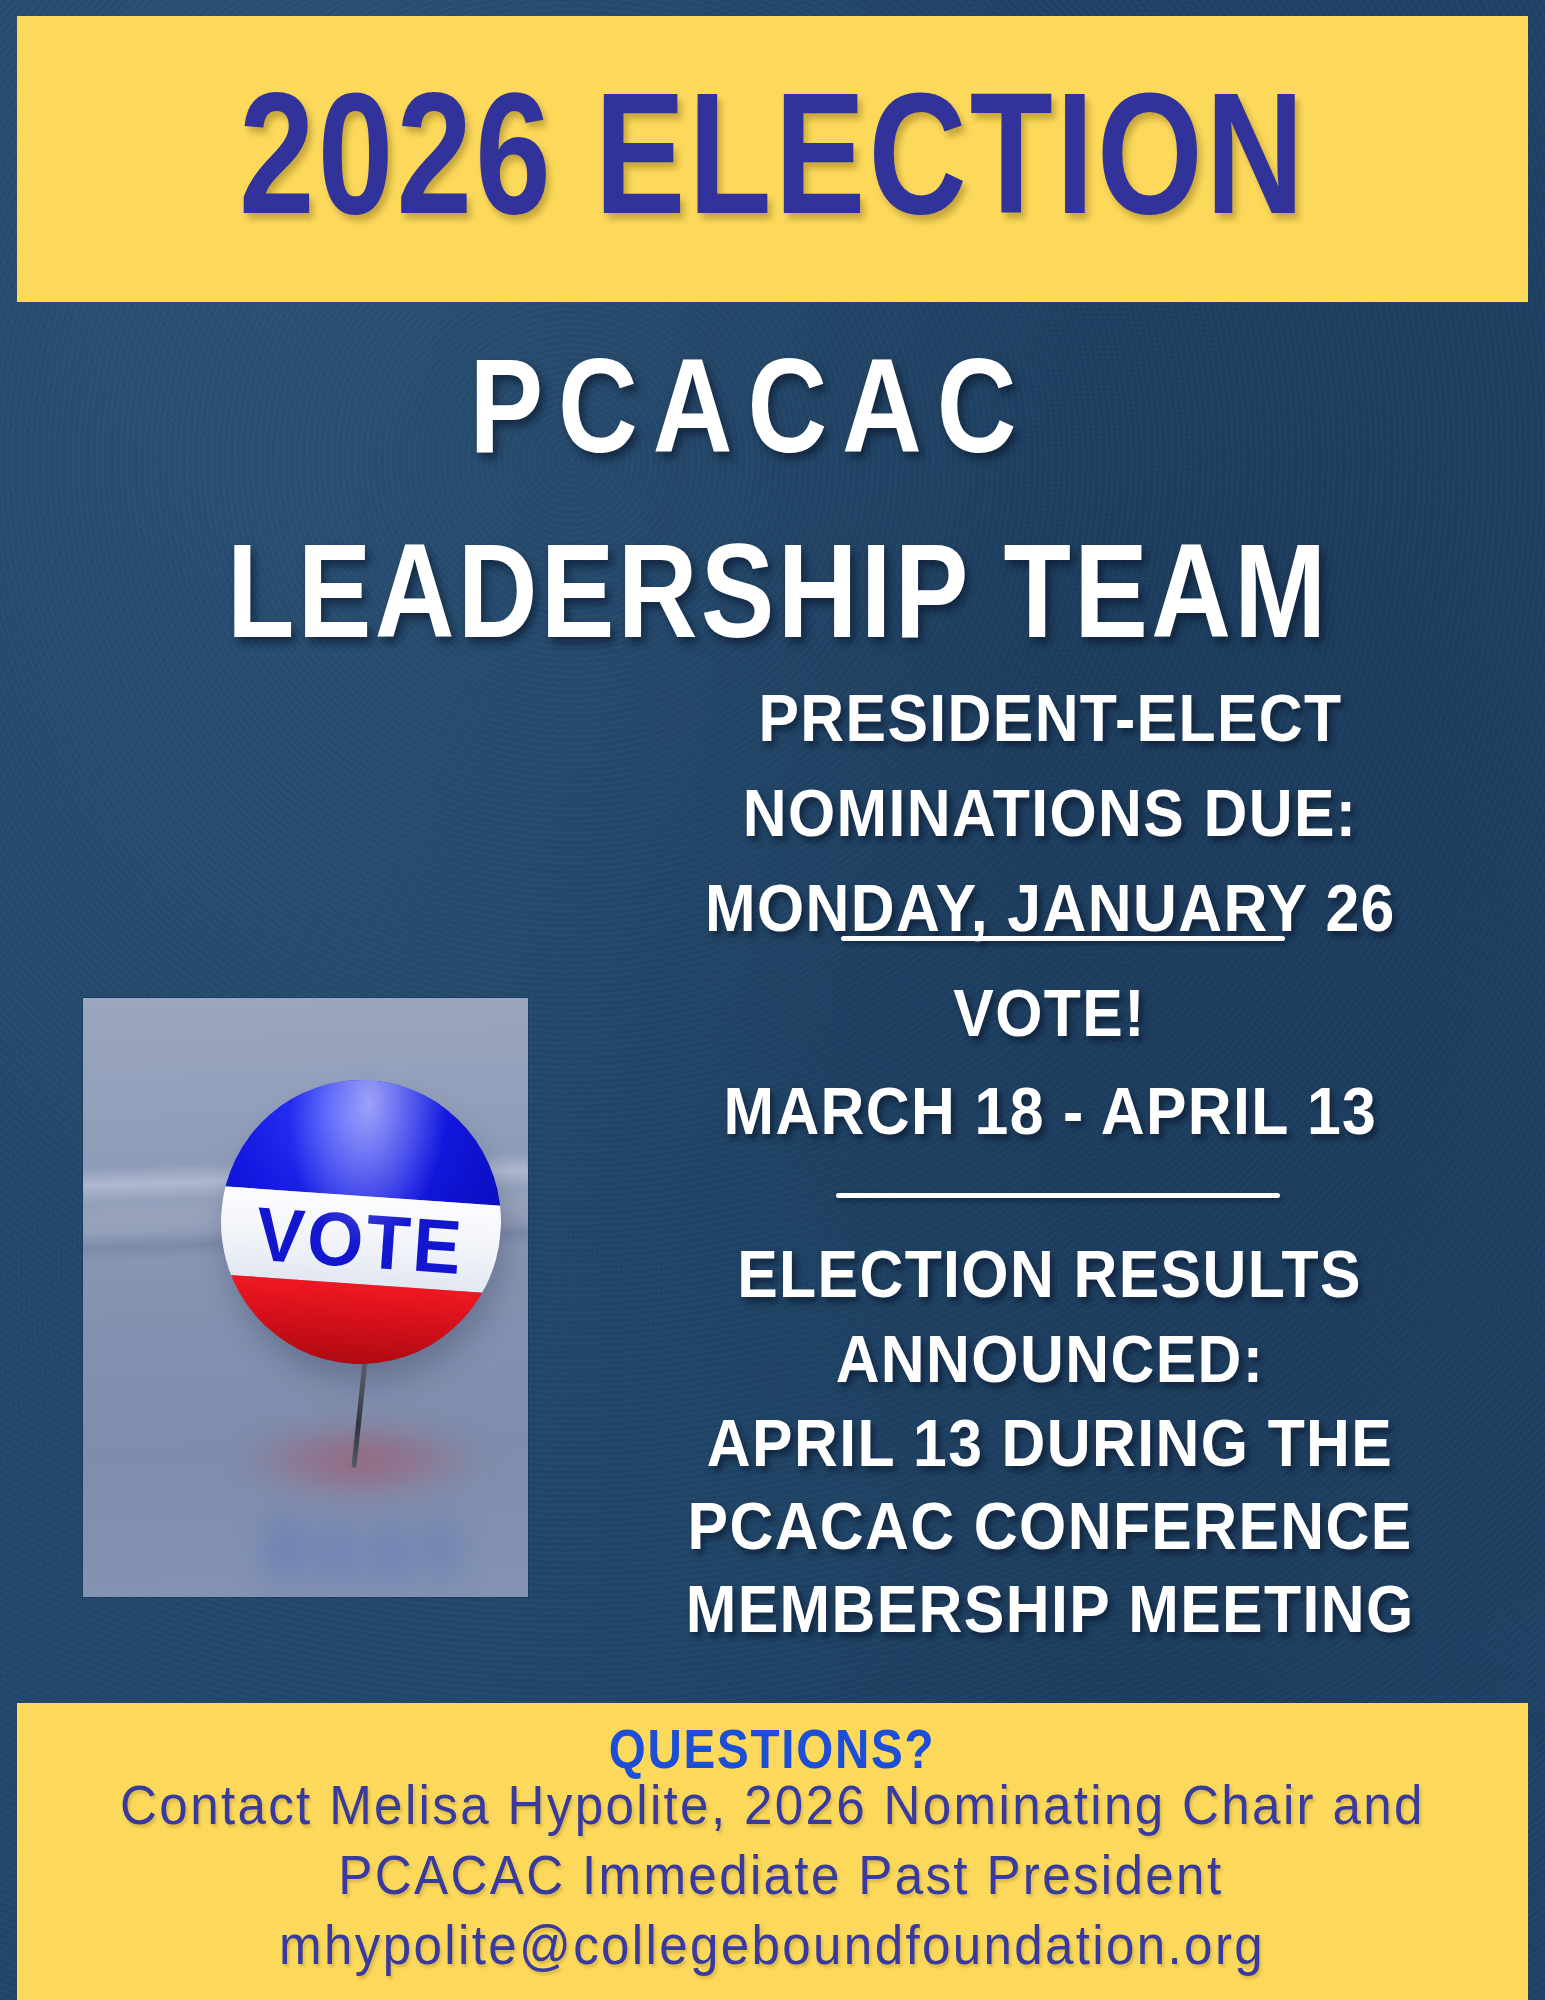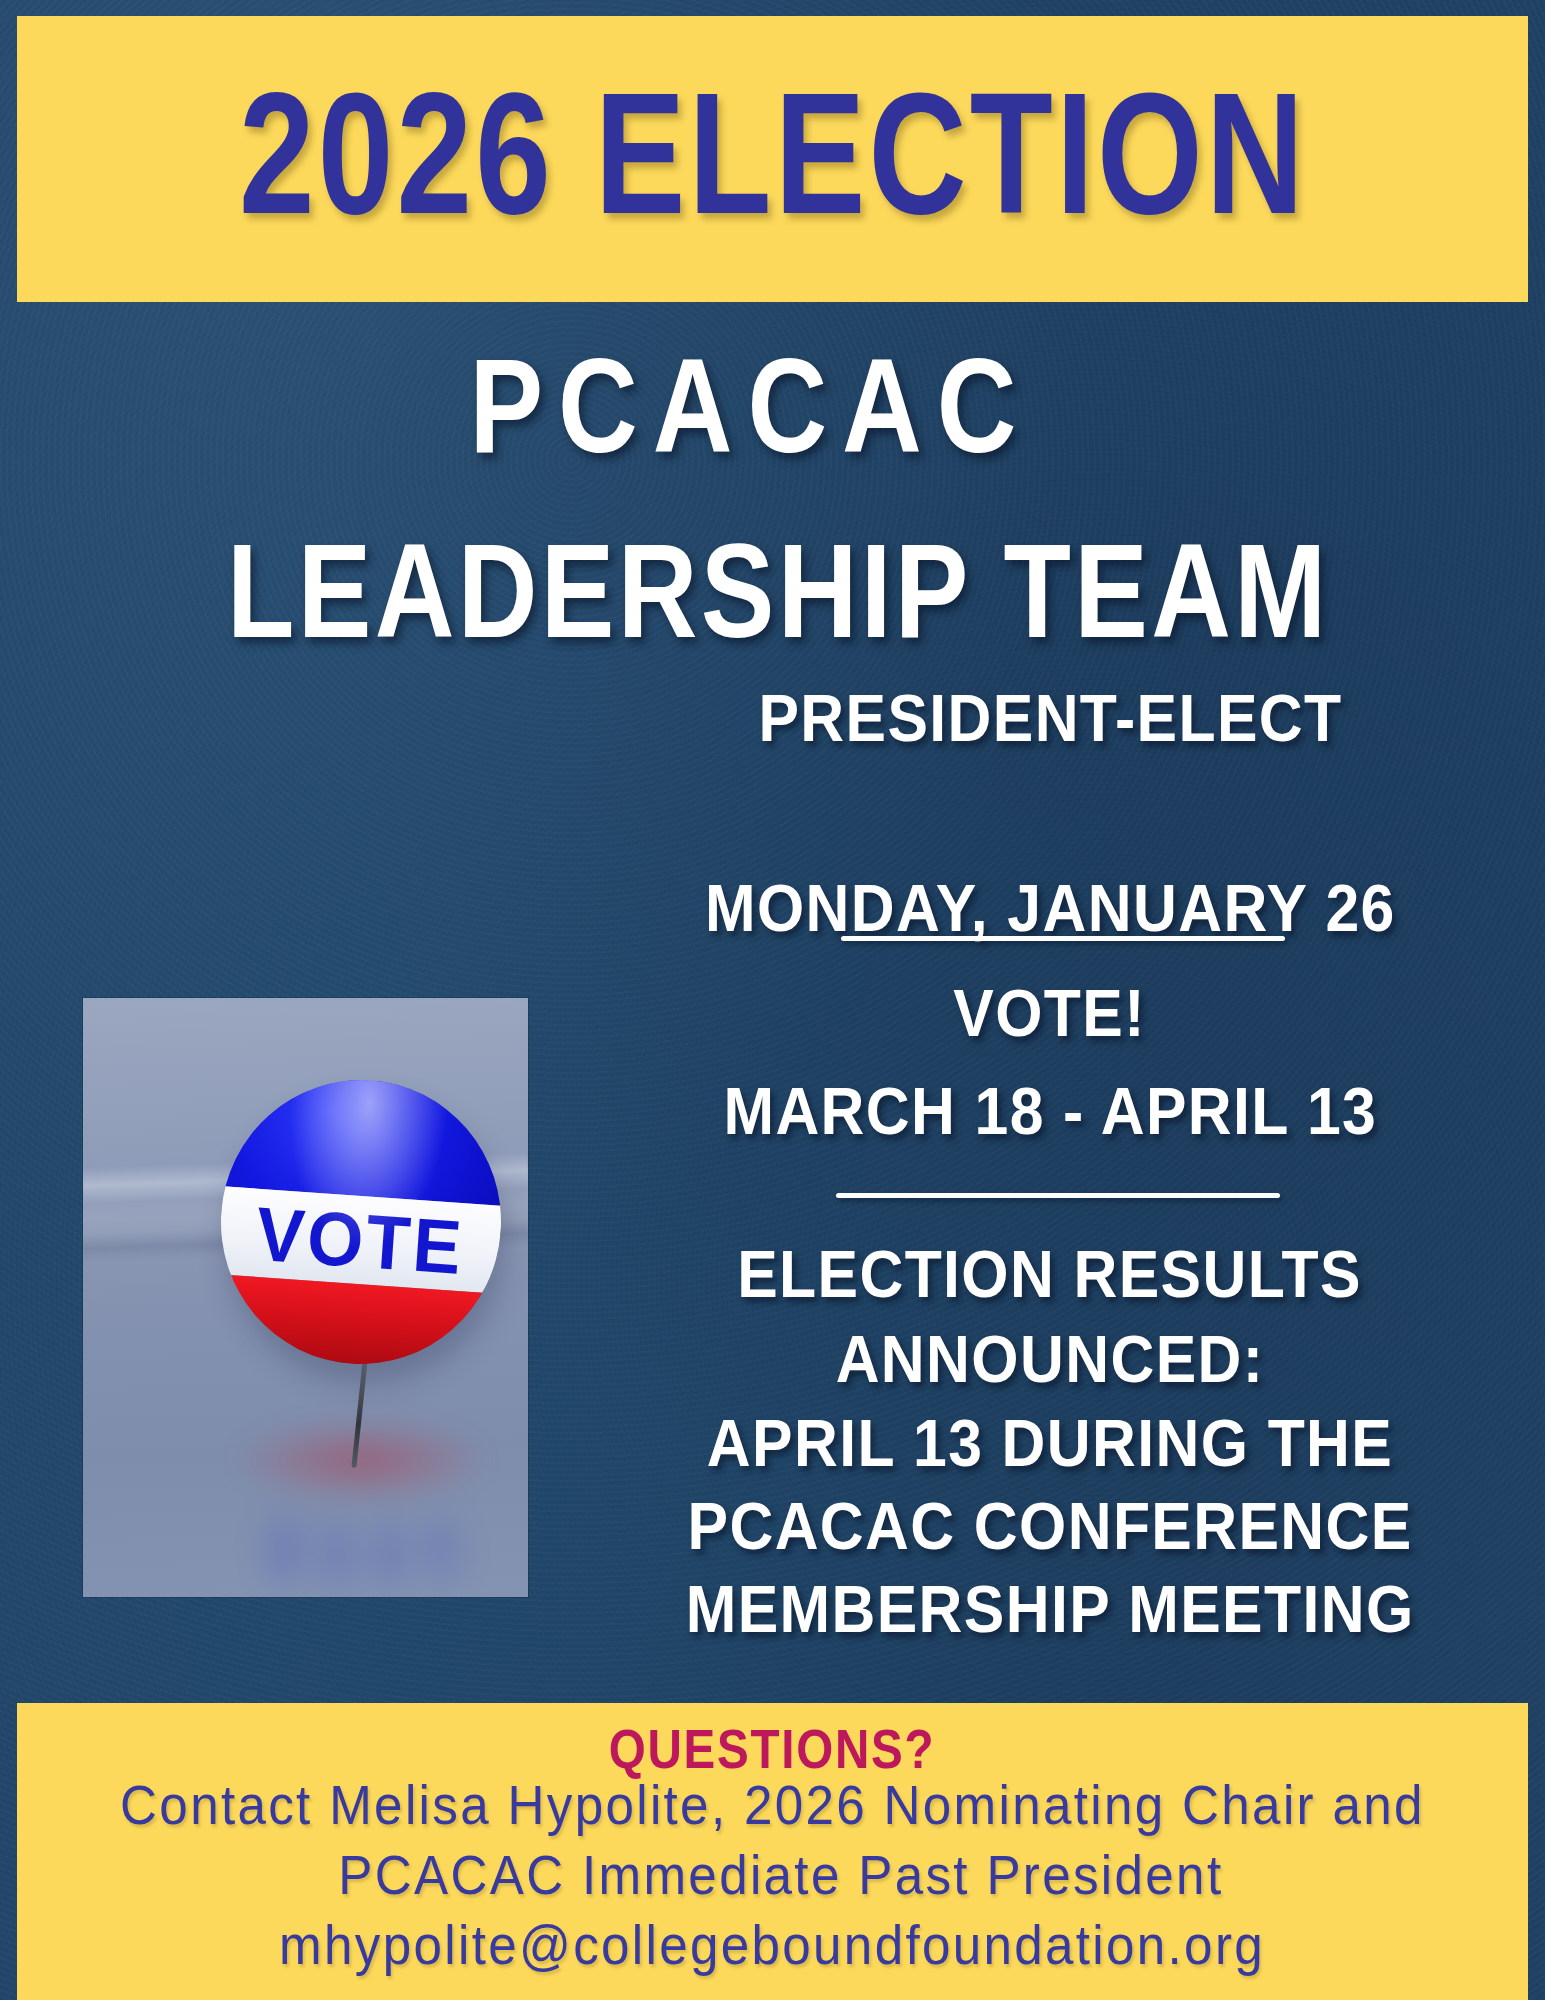--- a/index.html
+++ b/index.html
@@ -89,21 +89,21 @@
       filter:blur(14px);opacity:0.55;
       background:
         radial-gradient(ellipse 46% 34% at 52% 22%, rgba(190,40,55,0.80), transparent 70%),
         radial-gradient(ellipse 10% 38% at 33% 75%, rgba(55,70,200,0.55), transparent 80%),
         radial-gradient(ellipse 9% 40% at 46% 78%, rgba(55,70,200,0.50), transparent 80%),
         radial-gradient(ellipse 9% 40% at 59% 78%, rgba(55,70,200,0.50), transparent 80%),
         radial-gradient(ellipse 10% 36% at 72% 75%, rgba(55,70,200,0.45), transparent 80%);
   }
   
   .f-heading{position:absolute;left:0;width:100%;top:13px;text-align:center;
-      font-size:56px;font-weight:700;color:#be185d;white-space:nowrap;}
+      font-size:56px;font-weight:700;color:#1d4ed8;white-space:nowrap;}
   .f-heading .cond{display:inline-block;transform:scaleX(0.85);letter-spacing:2px;}
   .f-line{position:absolute;left:0;width:100%;text-align:center;
       font-size:55px;font-weight:400;color:#383A9F;white-space:nowrap;line-height:1;}
   .f-line .cond{display:inline-block;transform:scaleX(0.93);letter-spacing:2.5px;
       text-shadow:2px 3px 3px rgba(99,76,8,0.22);}
   .f-l1{top:75px;text-align:center;} .f-l2{top:145px;padding-left:8px;} .f-l3{top:215px;}
   
   .t685{top:685px;} .t780{top:780px;} .t875{top:875px;}
   .t980{top:980px;text-decoration:underline;} .t1078{top:1078px;}
   .t1241{top:1241px;} .t1326{top:1326px;} .t1410{top:1410px;} .t1493{top:1493px;} .t1576{top:1576px;}
@@ -119,20 +119,23 @@
 
   <div class="hw h-org">
     <span class="cond">PCACAC</span>
   </div>
   <div class="hw h-team">
     <span class="cond">LEADERSHIP TEAM</span>
   </div>
 
   <div class="rc t685">
     <span class="cond">PRESIDENT-ELECT</span>
+  </div>
+  <div class="rc t780">
+    <span class="cond">NOMINATIONS DUE:</span>
   </div>
   <div class="rc t875">
     <span class="cond">MONDAY, JANUARY 26</span>
   </div>
   <div class="rule" style="left:841px;top:936px;width:444px;"></div>
 
   <div class="rc t980">
     <span class="cond">VOTE!</span>
   </div>
   <div class="rc t1078">

